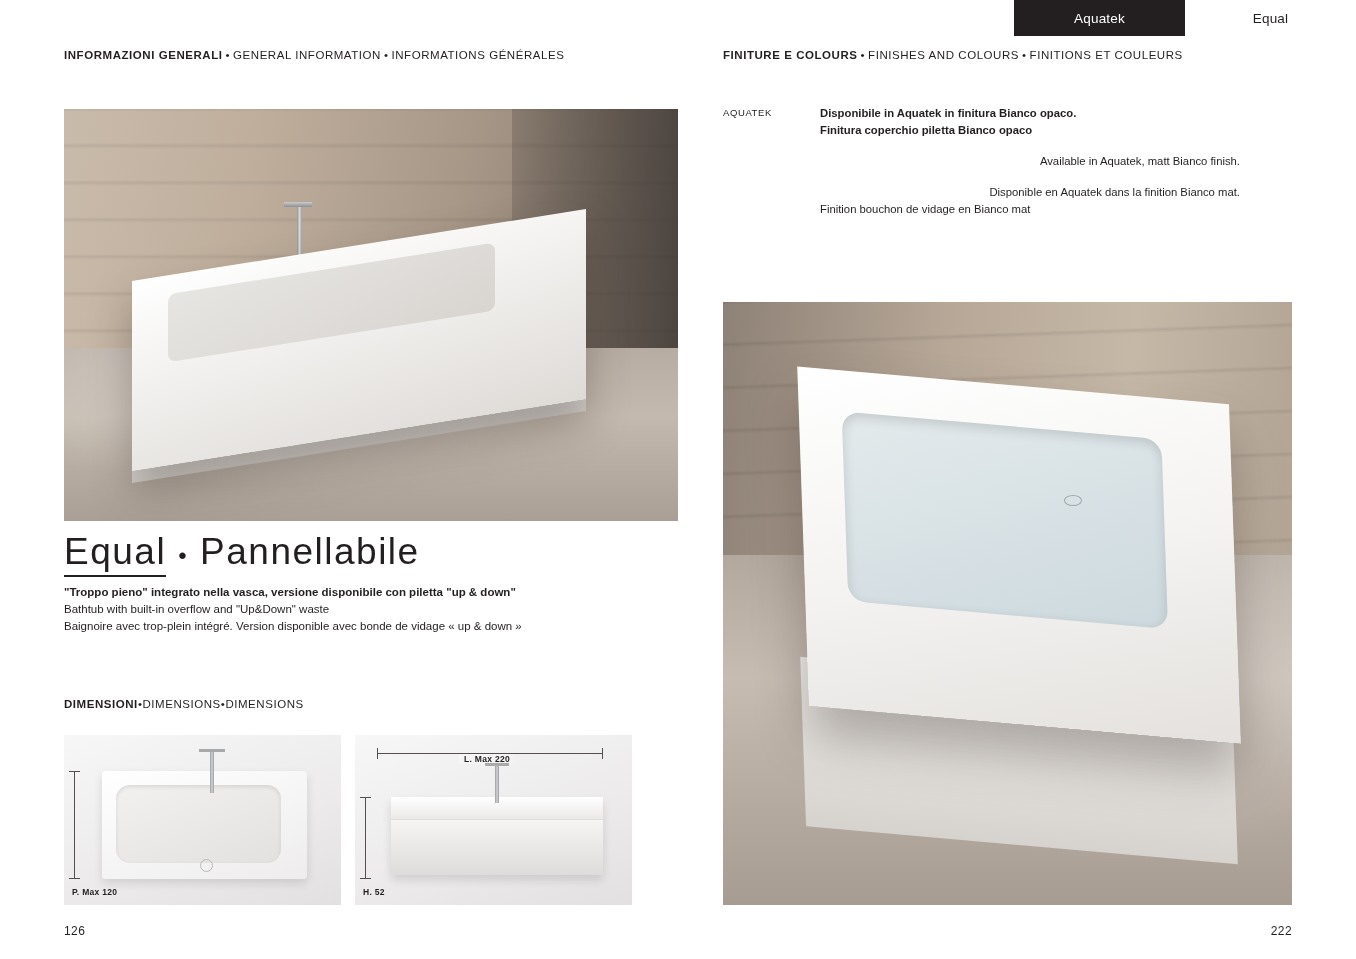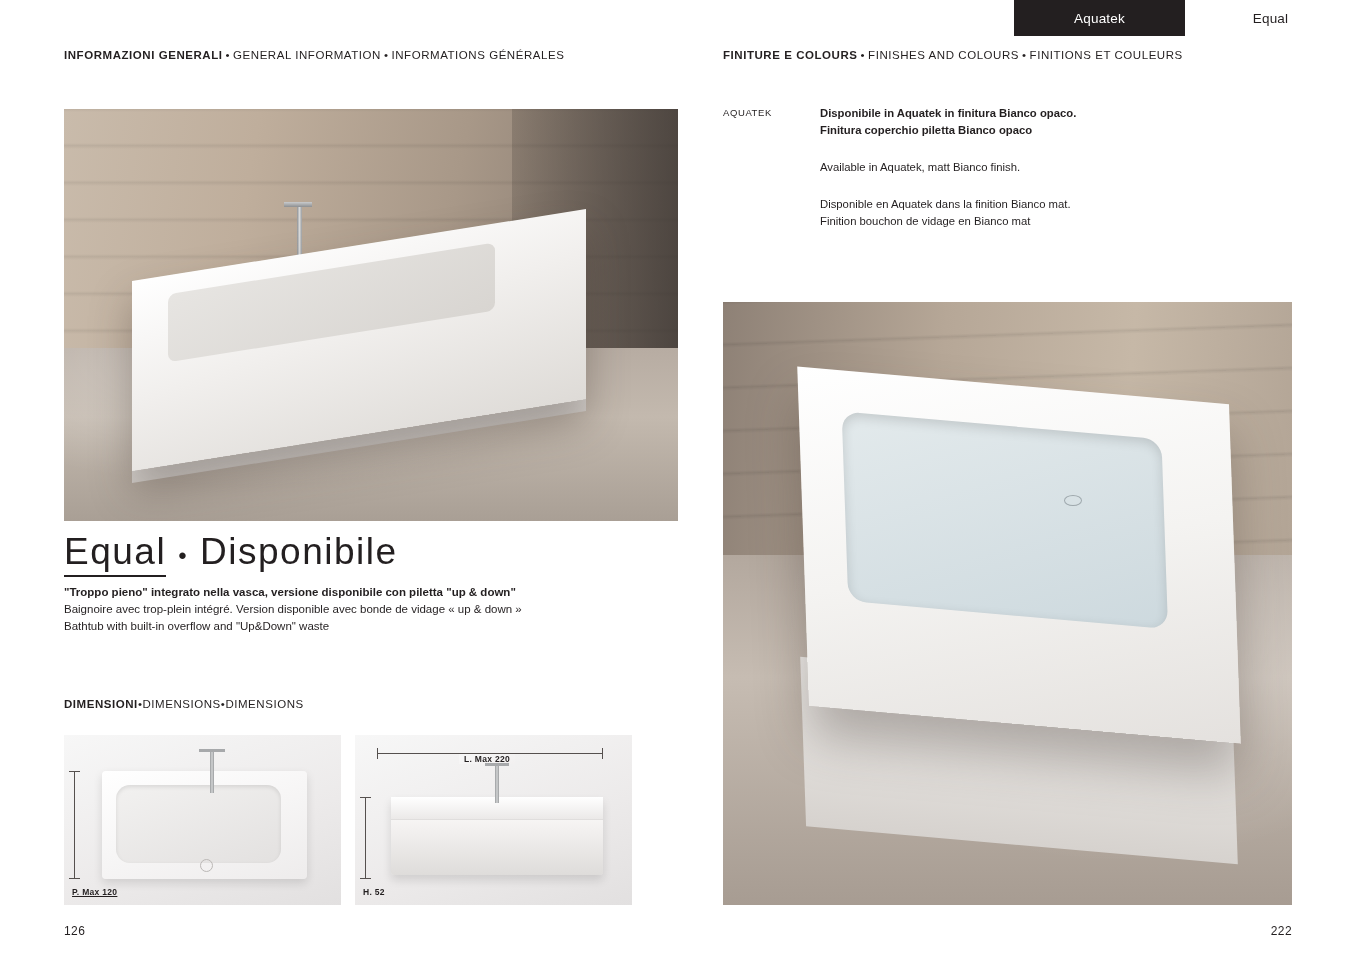--- a/index.html
+++ b/index.html
@@ -292,21 +292,21 @@
   .finish-text {
     position: absolute;
     left: 820px;
     top: 105px;
     font-size: 11.3px;
     line-height: 17px;
     color: #231f20;
     width: 420px;
   }
   .finish-text .b { font-weight: bold; }
-  .finish-text .group { margin-top: 20px; }
+  .finish-text .group { margin-top: 14px; text-align: right; }
 
   .right-photo {
     position: absolute;
     left: 723px;
     top: 302px;
     width: 569px;
     height: 603px;
     overflow: hidden;
     background: #bfb4a9;
   }
@@ -417,43 +417,43 @@
   <div class="faucet"></div>
   <div class="tub-body tub-front"></div>
   <div class="tub-body tub-main">
     <div class="tub-inner"></div>
   </div>
 </div>
 
 <div class="title-row">
   <span class="word-underline">Equal</span>
   <span class="dot">•</span>
-  <span>Disponibile</span>
+  <span>Pannellabile</span>
 </div>
 
 <div class="desc">
   <div class="l1">"Troppo pieno" integrato nella vasca, versione disponibile con piletta "up &amp; down"</div>
+  <div>Bathtub with built-in overflow and "Up&amp;Down" waste</div>
   <div>Baignoire avec trop-plein intégré. Version disponible avec bonde de vidage « up &amp; down »</div>
-  <div>Bathtub with built-in overflow and "Up&amp;Down" waste</div>
 </div>
 
 <div class="dim-head">
   <b>DIMENSIONI</b><span class="sep">•</span><span>DIMENSIONS</span><span class="sep">•</span><span>DIMENSIONS</span>
 </div>
 
 <div class="dim-box" id="dim-top">
   <div class="tub-plan">
     <div class="tub-plan-inner"></div>
     <div class="drain-dot"></div>
   </div>
   <div class="tap-plan"></div>
   <div class="dim-line vline" style="left:10px; top:36px; height:108px;"></div>
   <div class="cap" style="left:5px; top:36px; width:11px; height:1px;"></div>
   <div class="cap" style="left:5px; top:143px; width:11px; height:1px;"></div>
-  <div class="dim-label" style="left:8px; bottom:8px;text-decoration:underline;">P. Max 120</div>
+  <div class="dim-label" style="left:8px; bottom:8px;">P. Max 120</div>
 </div>
 
 <div class="dim-box" id="dim-side">
   <div class="dim-line hline" style="left:22px; top:18px; width:226px;"></div>
   <div class="cap" style="left:22px; top:13px; width:1px; height:11px;"></div>
   <div class="cap" style="left:247px; top:13px; width:1px; height:11px;"></div>
   <div class="dim-label" style="left:104px; top:5px; background:linear-gradient(160deg,#f7f7f7,#f2f0f0); padding:0 5px;">L. Max 220</div>
 
   <div class="tub-elev"></div>
   <div class="tap-elev"></div>

